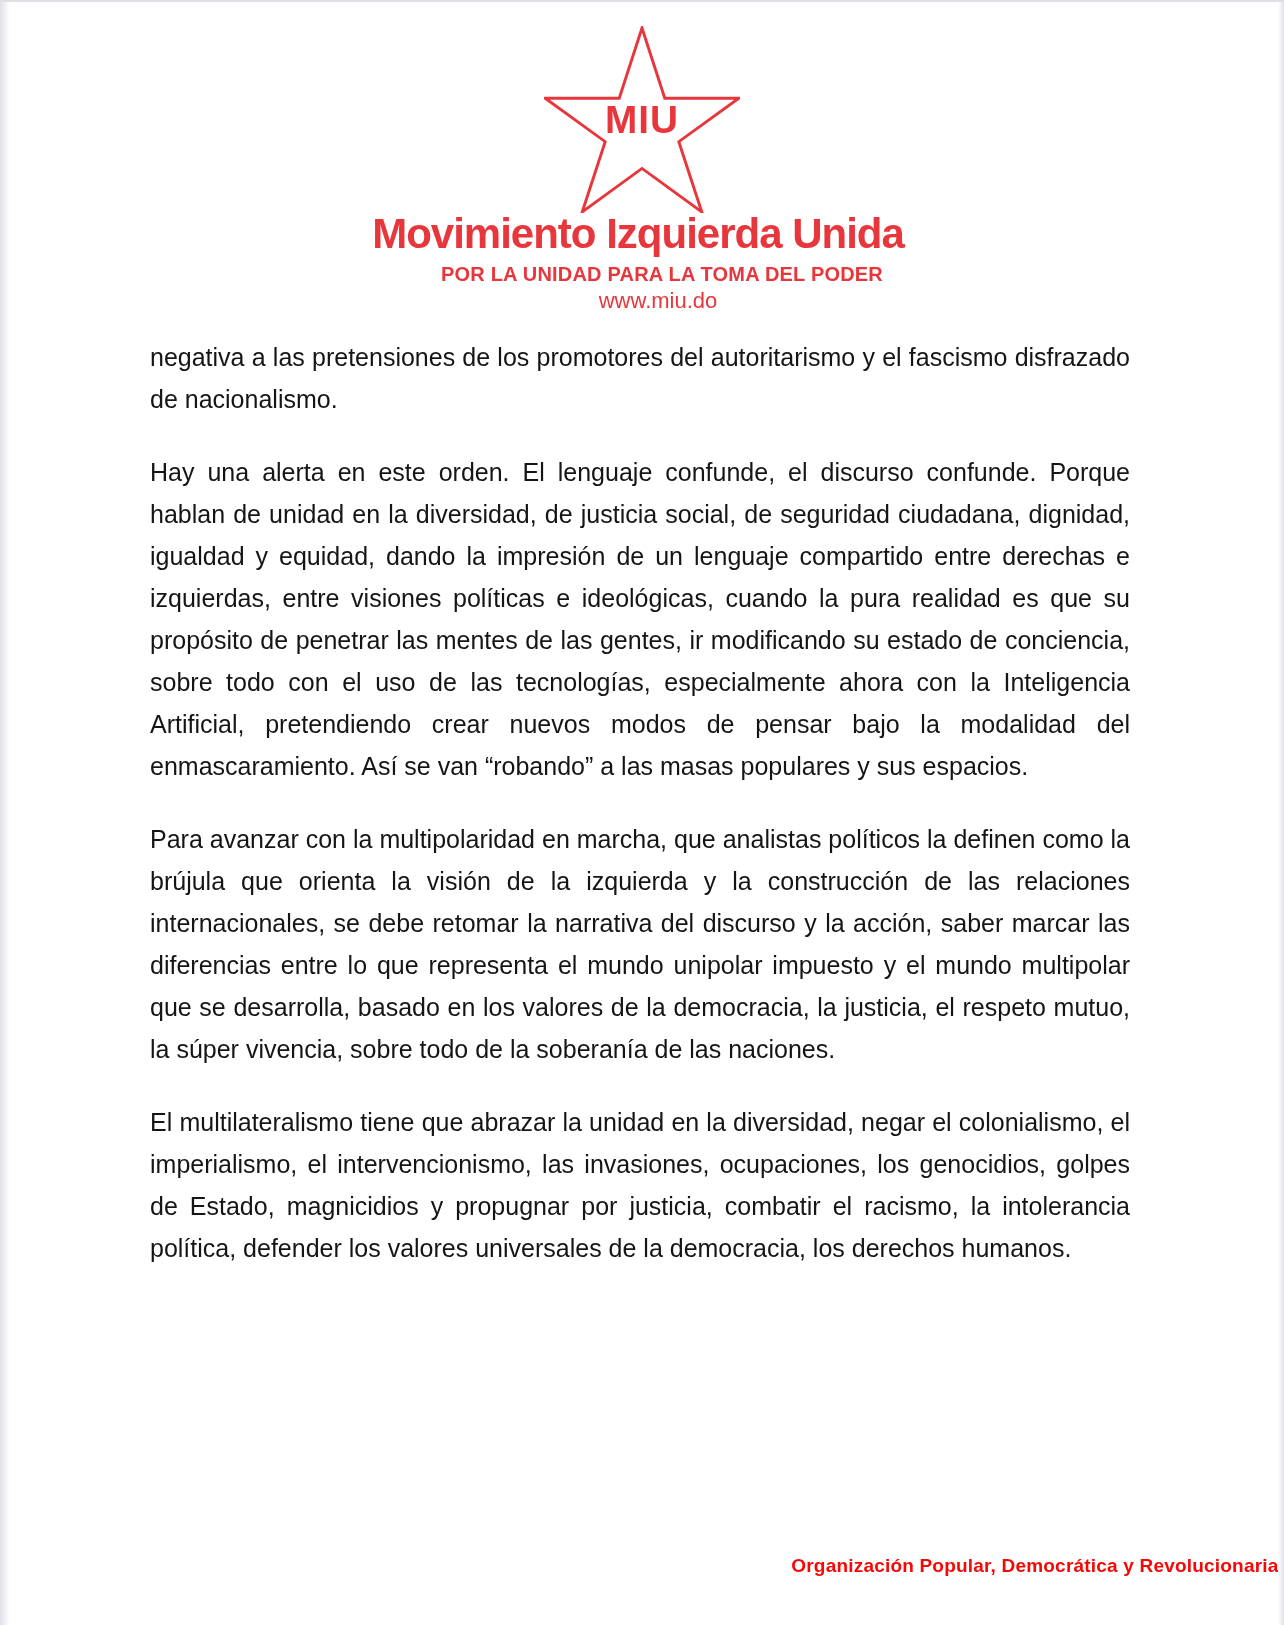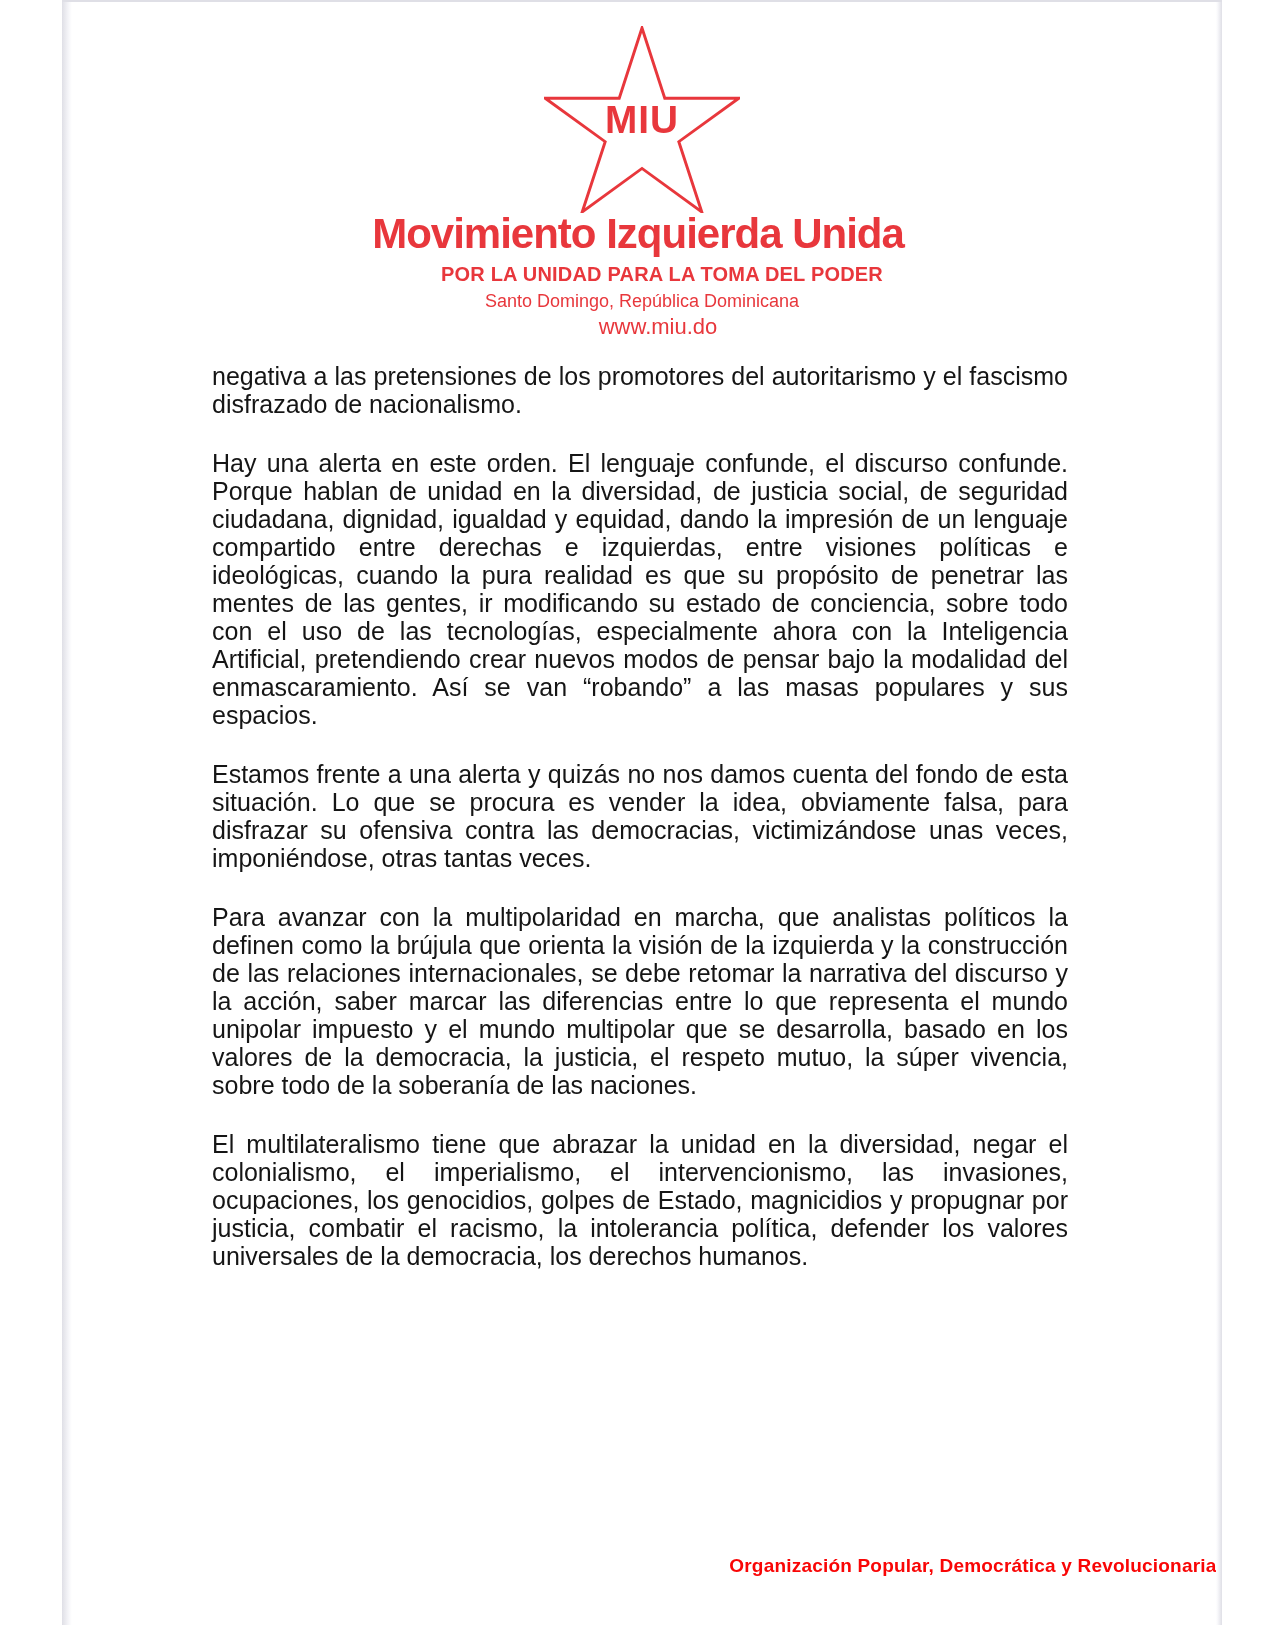--- a/index.html
+++ b/index.html
@@ -3,21 +3,21 @@
 <meta charset="utf-8">
 <title>MIU Document</title>
 <style>
   html, body {
     margin: 0;
     padding: 0;
     background: #ffffff;
   }
   .page {
     position: relative;
-    width: 1160px;
+    width: 1284px;
     height: 1625px;
     margin: 0 auto;
     background: #ffffff;
     font-family: "Liberation Sans", "DejaVu Sans", sans-serif;
     overflow: hidden;
   }
   
   .edge-top {
     position: absolute; top: 0; left: 0; right: 0; height: 2px;
     background: var(--edge-gray, #dfdfe6);
@@ -66,21 +66,21 @@
   .org-website {
     margin-top: 2px;
     font-size: 22px;
     padding-left: 32px;
   }
 
   main.letter-body {
     margin: 22px 154px 0 150px;
     text-align: justify;
     font-size: 25px;
-    line-height: 28px;
+    line-height: 42px;
     color: var(--body-text, #151515);
   }
   main.letter-body p {
     margin: 0 0 31px 0;
   }
 
   footer.letter-footer {
     position: absolute;
     left: 0; right: 0;
     bottom: 48px;
@@ -102,28 +102,26 @@
   <div class="edge-left"></div>
   <div class="edge-right"></div>
 
   <header class="letterhead">
     <svg class="logo-svg" width="196" height="187" viewBox="0 0 202 193" aria-hidden="true">
       <path d="M101 2 L124.5 74.6 L200.9 74.6 L139 119.4 L162.7 191.9 L101 147 L39.3 191.9 L63 119.4 L1.1 74.6 L77.5 74.6 Z" fill="#ffffff" stroke="currentColor" stroke-width="3" stroke-linejoin="miter"></path>
       <text x="101" y="110" text-anchor="middle" font-family="Liberation Sans, DejaVu Sans, sans-serif" font-size="40" font-weight="bold" letter-spacing="1" fill="currentColor">MIU</text>
     </svg>
     <h1 class="org-name">Movimiento Izquierda Unida</h1>
     <div class="org-slogan">POR LA UNIDAD PARA LA TOMA DEL PODER</div>
-    <div class="org-location">Santo Domingo, República Dominicana</div>
     <div class="org-website">www.miu.do</div>
   </header>
 
   <main class="letter-body">
     <p>negativa a las pretensiones de los promotores del autoritarismo y el fascismo disfrazado de nacionalismo.</p>
     <p>Hay una alerta en este orden. El lenguaje confunde, el discurso confunde. Porque hablan de unidad en la diversidad, de justicia social, de seguridad ciudadana, dignidad, igualdad y equidad, dando la impresión de un lenguaje compartido entre derechas e izquierdas, entre visiones políticas e ideológicas, cuando la pura realidad es que su propósito de penetrar las mentes de las gentes, ir modificando su estado de conciencia, sobre todo con el uso de las tecnologías, especialmente ahora con la Inteligencia Artificial, pretendiendo crear nuevos modos de pensar bajo la modalidad del enmascaramiento. Así se van “robando” a las masas populares y sus espacios.</p>
-    <p>Estamos frente a una alerta y quizás no nos damos cuenta del fondo de esta situación. Lo que se procura es vender la idea, obviamente falsa, para disfrazar su ofensiva contra las democracias, victimizándose unas veces, imponiéndose, otras tantas veces.</p>
     <p>Para avanzar con la multipolaridad en marcha, que analistas políticos la definen como la brújula que orienta la visión de la izquierda y la construcción de las relaciones internacionales, se debe retomar la narrativa del discurso y la acción, saber marcar las diferencias entre lo que representa el mundo unipolar impuesto y el mundo multipolar que se desarrolla, basado en los valores de la democracia, la justicia, el respeto mutuo, la súper vivencia, sobre todo de la soberanía de las naciones.</p>
     <p>El multilateralismo tiene que abrazar la unidad en la diversidad, negar el colonialismo, el imperialismo, el intervencionismo, las invasiones, ocupaciones, los genocidios, golpes de Estado, magnicidios y propugnar por justicia, combatir el racismo, la intolerancia política, defender los valores universales de la democracia, los derechos humanos.</p>
   </main>
 
   <footer class="letter-footer">
     <div class="org-motto">Organización Popular, Democrática y Revolucionaria.</div>
   </footer>
 
 </div>
 

